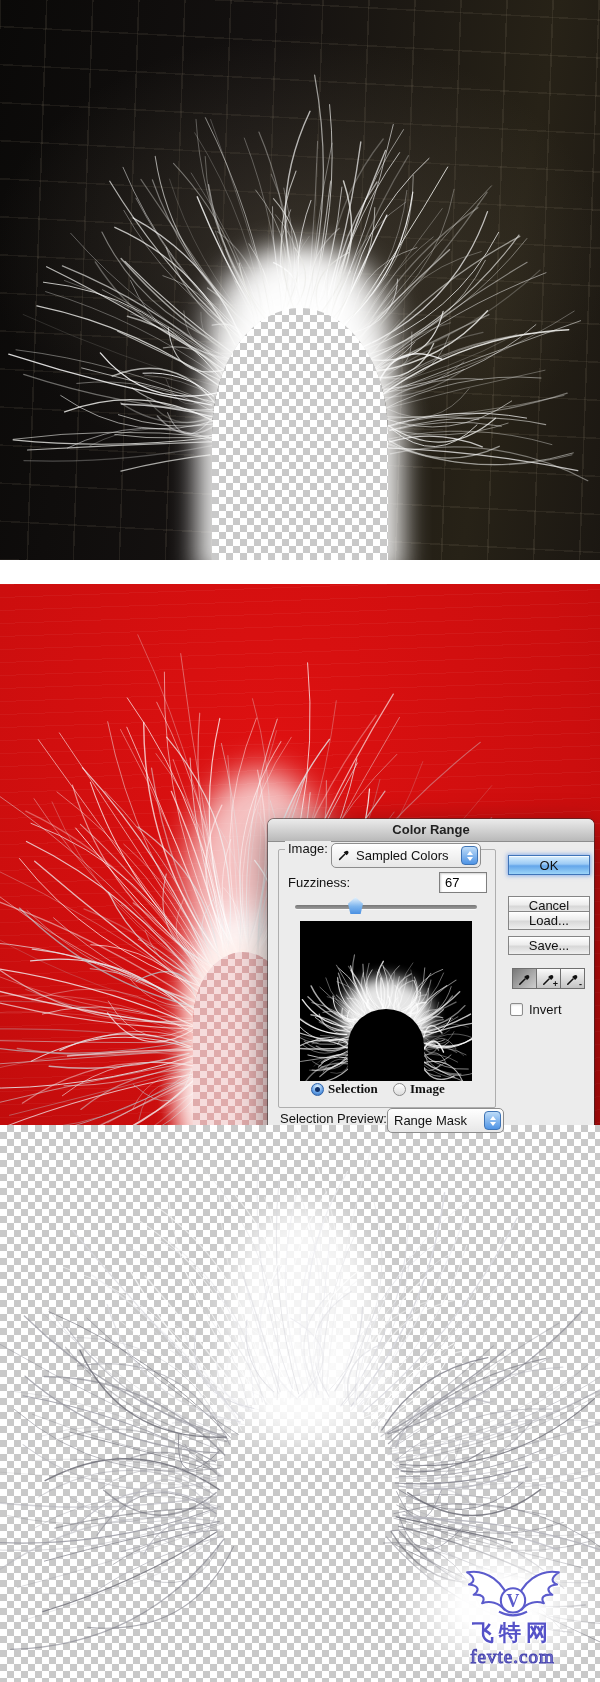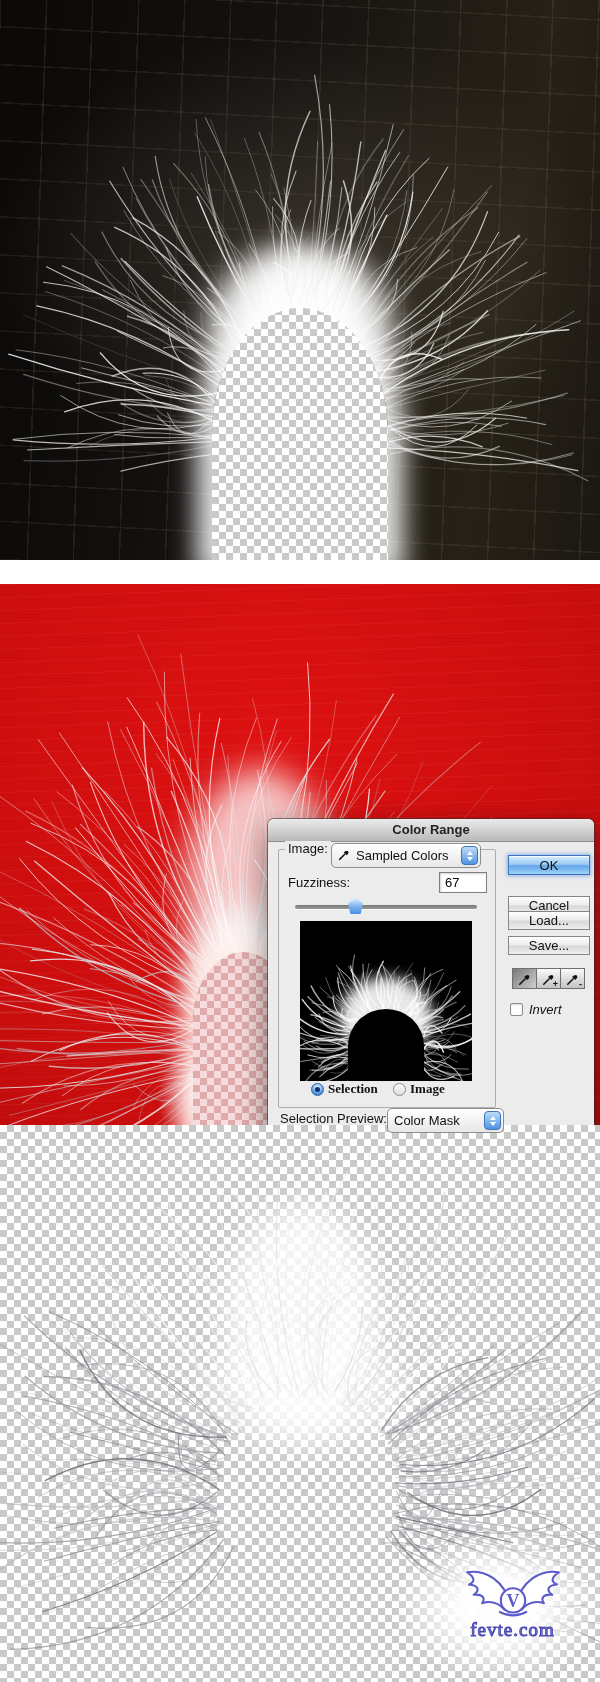--- a/index.html
+++ b/index.html
@@ -97,21 +97,21 @@
   .btn.ok{background:linear-gradient(#d8effd,#9ccaf5 45%,#64a6ea 55%,#9bd4f8);
     border-color:#3f74b8;box-shadow:0 0 4px 1px rgba(100,150,230,.7),inset 0 1px 1px rgba(255,255,255,.8);}
   .tools{position:absolute;left:245px;top:149px;display:flex;}
   .tool{width:25px;height:21px;box-sizing:border-box;border:1px solid #6f6f6f;margin-left:-1px;
     background:linear-gradient(#fafafa,#c4c4c4);display:flex;align-items:center;justify-content:center;
     position:relative;}
   .tool.active{background:linear-gradient(135deg,#787878,#cfcfcf);}
   .tool .sub{position:absolute;right:2px;bottom:-1px;font-size:9px;font-weight:bold;color:#111;}
   .cb{position:absolute;left:242px;top:184px;width:13px;height:13px;box-sizing:border-box;
     background:#fff;border:1px solid #8d8d8d;border-radius:2px;box-shadow:inset 0 1px 2px rgba(0,0,0,.15);}
-  .invert-lbl{left:261px;top:183px;font-style:italic;}
+  .invert-lbl{left:261px;top:183px;}
 </style>
 </head>
 <body>
 
 <div id="sec1" class="section">
   <svg class="feather" width="600" height="560" viewBox="0 0 600 560">
     <defs>
         <filter id="b1" x="-60%" y="-60%" width="220%" height="220%">
           <feGaussianBlur stdDeviation="15"></feGaussianBlur>
         </filter>
@@ -709,21 +709,21 @@
       </svg>
     </div>
 
     <span class="radio checked" style="left:43px;top:264px;"></span>
     <span class="radio-lbl" style="left:60px;top:263px;">Selection</span>
     <span class="radio" style="left:125px;top:264px;"></span>
     <span class="radio-lbl" style="left:142px;top:263px;">Image</span>
 
     <span class="lbl sp-lbl">Selection Preview:</span>
     <div class="dropdown sp-dd">
-      <span class="dd-text">Color Mask</span>
+      <span class="dd-text">Range Mask</span>
       <span class="stepper">
           <i class="up"></i>
           <i class="dn"></i>
         </span>
     </div>
 
     <button class="btn ok" style="top:36px;height:20px;">OK</button>
     <button class="btn" style="top:61px;height:19px;margin-top:16px;">Cancel</button>
     <button class="btn" style="top:92px;height:19px;">Load...</button>
     <button class="btn" style="top:117px;height:19px;">Save...</button>
@@ -977,15 +977,16 @@
   <div class="abs watermark">
     <svg class="wm-emblem" width="130" height="58" viewBox="0 0 130 62">
       <g fill="#ffffff" stroke="#5b5bcc" stroke-width="2.2" stroke-linejoin="round">
         <path d="M62 44 C56 20 36 6 16 10 C24 15 25 20 18 23 C28 24 30 29 23 34 C32 33 36 37 32 43 C40 40 50 42 56 50 Z"></path>
         <path d="M62 44 C56 20 36 6 16 10 C24 15 25 20 18 23 C28 24 30 29 23 34 C32 33 36 37 32 43 C40 40 50 42 56 50 Z" transform="translate(130 0) scale(-1 1)"></path>
         <circle cx="65" cy="40" r="13"></circle>
         <path d="M50 52 Q65 60 80 52" fill="none"></path>
       </g>
       <text x="65" y="47" font-size="19" font-weight="bold" text-anchor="middle" fill="#5b5bcc" font-family="Liberation Serif, serif">V</text>
     </svg>
+    <div class="wm-cn">飞特网</div>
     <div class="wm-url">fevte.com</div>
   </div>
 </div>
 
 </body></html>

